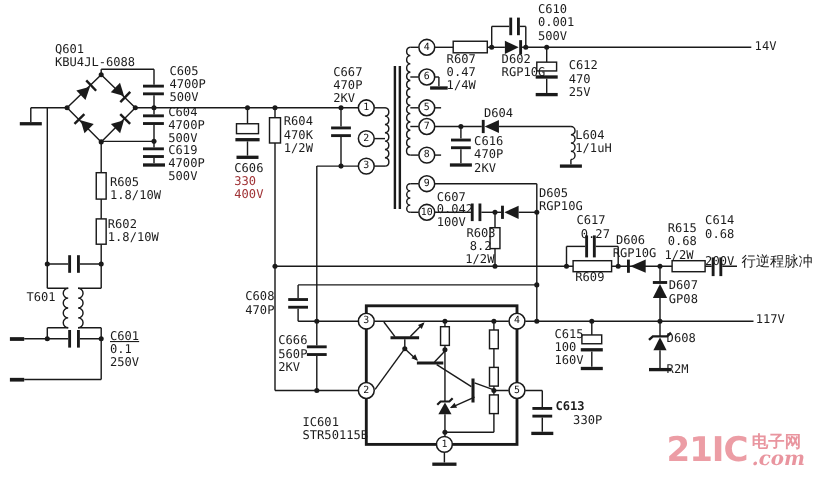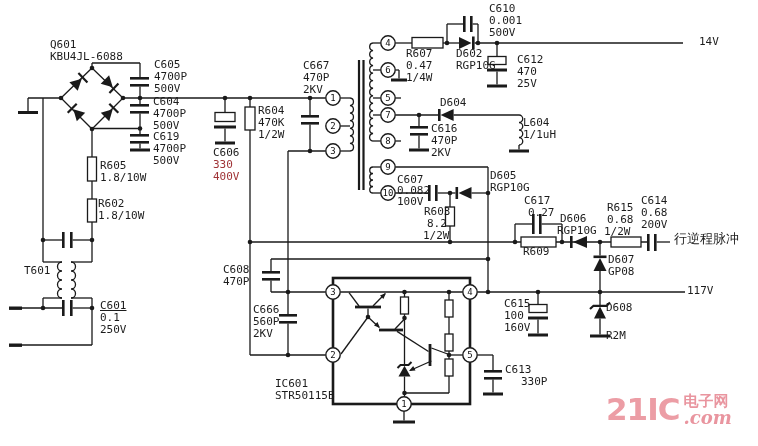--- a/index.html
+++ b/index.html
@@ -419,56 +419,56 @@
     <span class="lbl" style="left: 406px; top: 60px;">0.47</span>
     <span class="lbl" style="left: 406px; top: 72px;">1/4W</span>
     <span class="lbl" style="left: 456px; top: 48px;">D602</span>
     <span class="lbl" style="left: 456px; top: 60px;">RGP10G</span>
     <span class="lbl" style="left: 489px; top: 3px;">C610</span>
     <span class="lbl" style="left: 489px; top: 15px;">0.001</span>
     <span class="lbl" style="left: 489px; top: 27px;">500V</span>
     <span class="lbl" style="left: 517px; top: 54px;">C612</span>
     <span class="lbl" style="left: 517px; top: 66px;">470</span>
     <span class="lbl" style="left: 517px; top: 78px;">25V</span>
-    <span class="lbl" style="left: 686px; top: 36px; margin-left: 13px;">14V</span>
+    <span class="lbl" style="left: 686px; top: 36px;">14V</span>
     <span class="lbl" style="left: 440px; top: 97px;">D604</span>
     <span class="lbl" style="left: 431px; top: 123px;">C616</span>
     <span class="lbl" style="left: 431px; top: 135px;">470P</span>
     <span class="lbl" style="left: 431px; top: 147px;">2KV</span>
     <span class="lbl" style="left: 523px; top: 117px;">L604</span>
     <span class="lbl" style="left: 523px; top: 129px;">1/1uH</span>
     <span class="lbl" style="left: 397px; top: 174px;">C607</span>
-    <span class="lbl" style="left: 397px; top: 185px;">0.082</span>
+    <span class="lbl" style="left: 397px; top: 185px;">0.042</span>
     <span class="lbl" style="left: 397px; top: 196px;">100V</span>
     <span class="lbl" style="left: 490px; top: 170px;">D605</span>
     <span class="lbl" style="left: 490px; top: 182px;">RGP10G</span>
     <span class="lbl" style="left: 424px; top: 206px;">R603</span>
     <span class="lbl" style="left: 427px; top: 218px;">8.2</span>
     <span class="lbl" style="left: 423px; top: 230px;">1/2W</span>
     <span class="lbl" style="left: 524px; top: 195px;">C617</span>
     <span class="lbl" style="left: 528px; top: 207px;">0.27</span>
     <span class="lbl" style="left: 523px; top: 246px;">R609</span>
     <span class="lbl" style="left: 560px; top: 213px;">D606</span>
     <span class="lbl" style="left: 557px; top: 225px;">RGP10G</span>
     <span class="lbl" style="left: 607px; top: 202px;">R615</span>
     <span class="lbl" style="left: 607px; top: 214px;">0.68</span>
     <span class="lbl" style="left: 604px; top: 226px;">1/2W</span>
     <span class="lbl" style="left: 641px; top: 195px;">C614</span>
     <span class="lbl" style="left: 641px; top: 207px;">0.68</span>
-    <span class="lbl" style="left: 641px; top: 219px; text-align: right;">200V</span>
+    <span class="lbl" style="left: 641px; top: 232px; text-align: right;">200V</span>
     <span class="lbl" style="left: 674px; top: 233px; font-size: 13px; font-family: &quot;DejaVu Sans&quot;, sans-serif;">行逆程脉冲</span>
     <span class="lbl" style="left: 608px; top: 254px;">D607</span>
     <span class="lbl" style="left: 608px; top: 266px;">GP08</span>
     <span class="lbl" style="left: 687px; top: 285px;">117V</span>
     <span class="lbl" style="left: 606px; top: 302px;">D608</span>
     <span class="lbl" style="left: 606px; top: 314px; margin-top: 16px;">R2M</span>
     <span class="lbl" style="left: 504px; top: 298px;">C615</span>
     <span class="lbl" style="left: 504px; top: 310px;">100</span>
     <span class="lbl" style="left: 504px; top: 322px;">160V</span>
-    <span class="lbl" style="left: 505px; top: 364px;">C613</span>
+    <span class="lbl" style="left: 505px; top: 364px; font-weight: bold;">C613</span>
     <span class="lbl" style="left: 505px; top: 376px; margin-left: 16px;">330P</span>
     <span class="pinnum" style="left: 326px; top: 92.5px;">1</span>
     <span class="pinnum" style="left: 326px; top: 120.5px;">2</span>
     <span class="pinnum" style="left: 326px; top: 145.5px;">3</span>
     <span class="pinnum" style="left: 381px; top: 37.5px;">4</span>
     <span class="pinnum" style="left: 381px; top: 64.5px;">6</span>
     <span class="pinnum" style="left: 381px; top: 92.5px;">5</span>
     <span class="pinnum" style="left: 381px; top: 109.5px;">7</span>
     <span class="pinnum" style="left: 381px; top: 135.5px;">8</span>
     <span class="pinnum" style="left: 381px; top: 161.5px;">9</span>

